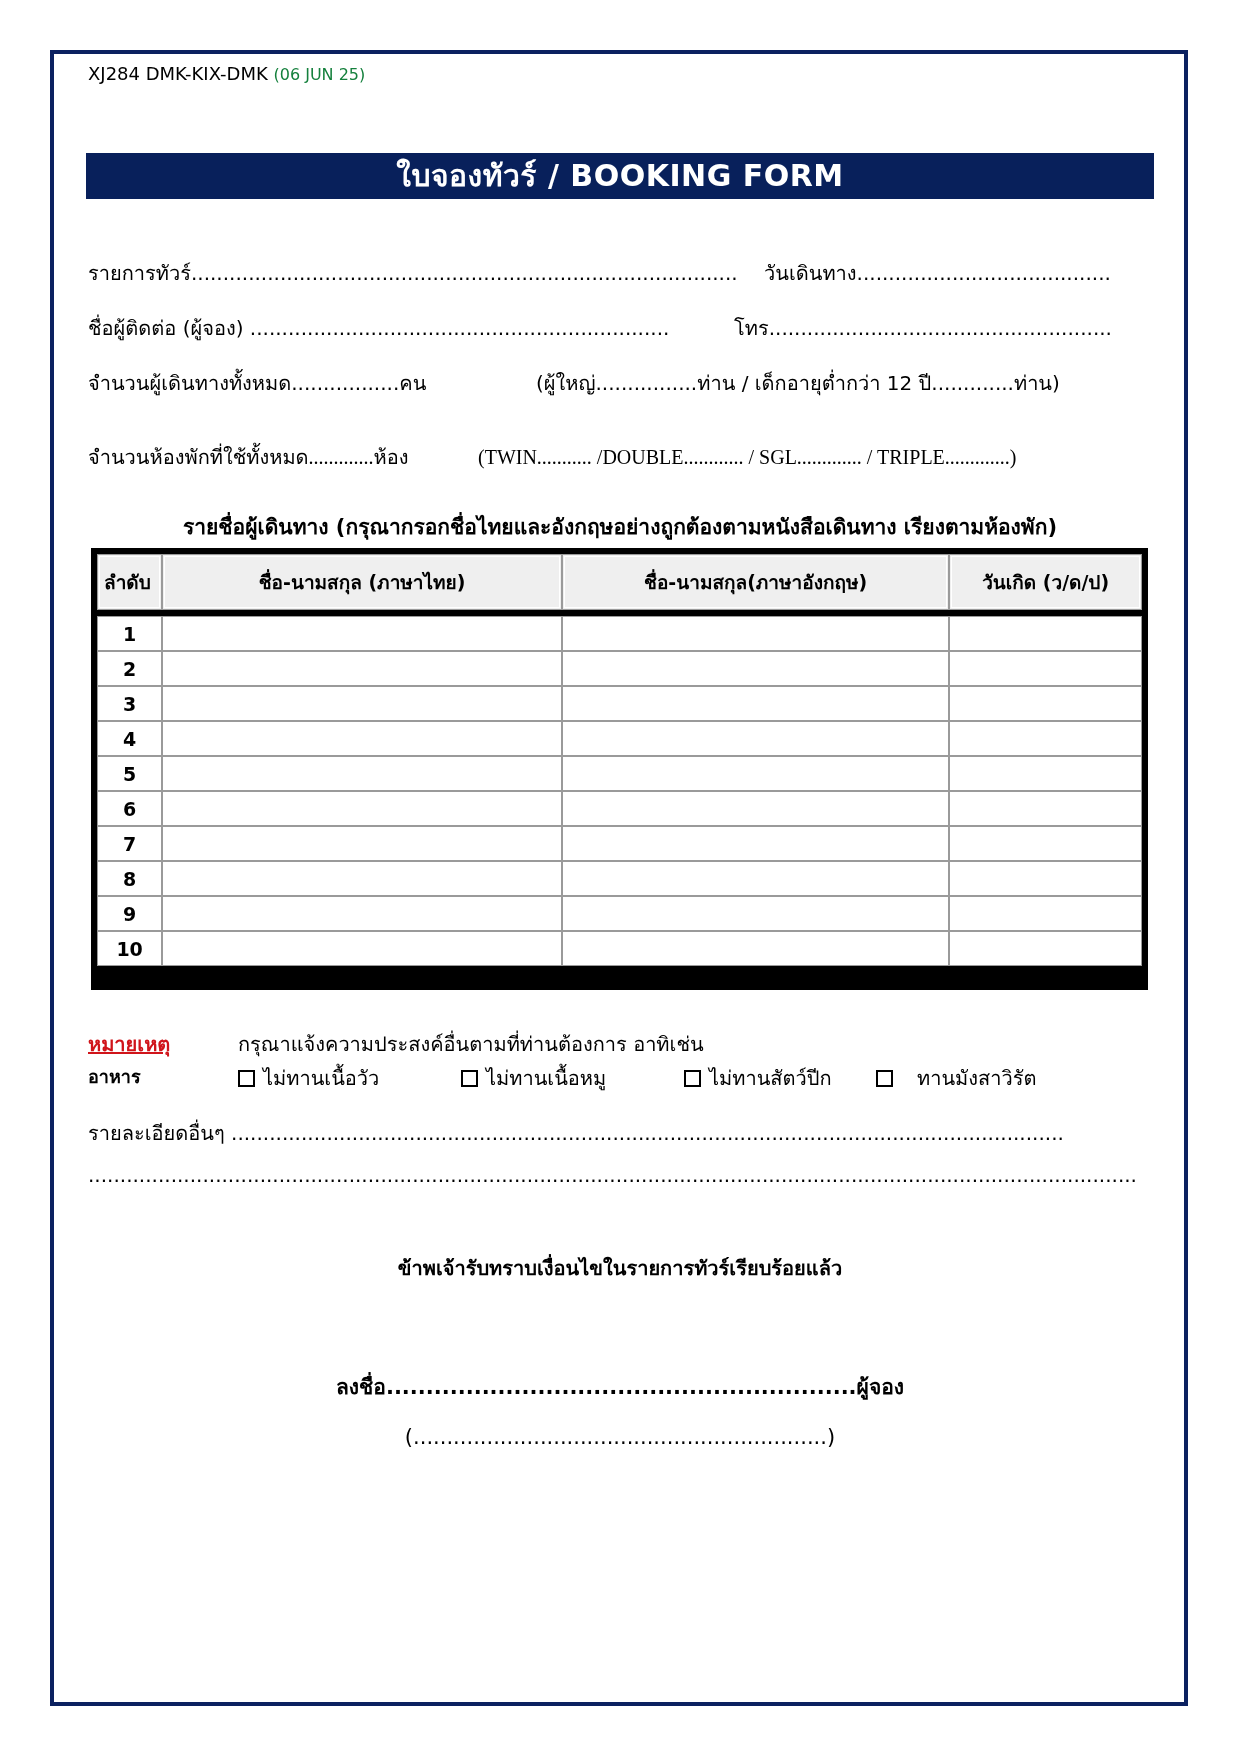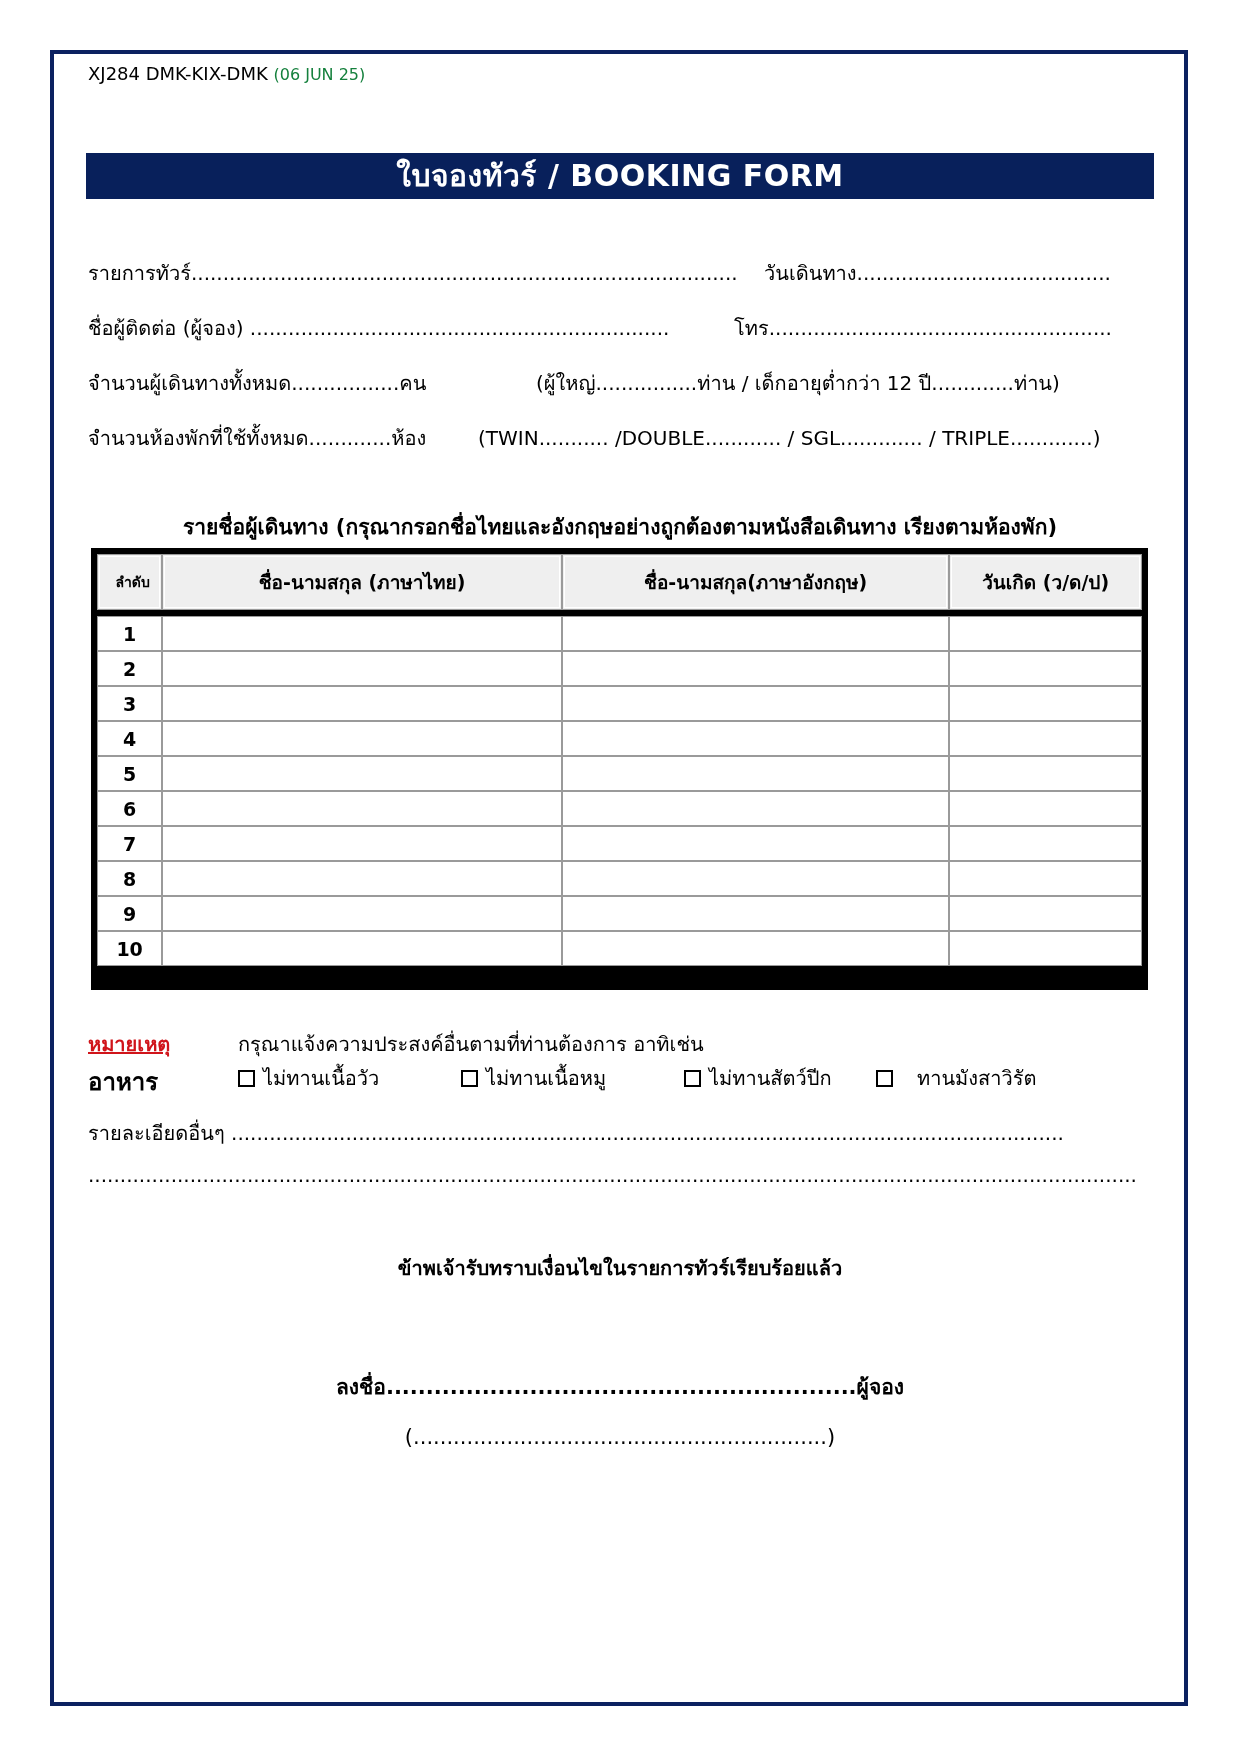--- a/index.html
+++ b/index.html
@@ -43,36 +43,36 @@
       border-collapse: separate; border-spacing: 0; background: #000;
     }
     table.pax th, table.pax td {
       border: 1px solid #9a9a9a; outline: 1px solid #ffffff; outline-offset: -3px;
     }
     table.pax th {
       background: #efefef; height: 54px; font-weight: bold; font-size: 19px;
       font-family: "DejaVu Sans", sans-serif; text-align: center; padding: 0;
     }
     table.pax th.no-col {
-      font-size: 14px; text-align: center; padding-left: 6px; line-height: 18px;
+      font-size: 19px; text-align: left; padding-left: 6px; line-height: 18px;
       word-break: break-all; width: 52px;
     }
     table.pax tr.spacer td { height: 6px; background: #000; border: none; outline: none; padding: 0; }
     table.pax td {
       background: #ffffff; height: 33px; padding: 0; font-weight: bold; font-size: 19px;
       text-align: center; font-family: "DejaVu Sans", sans-serif;
     }
     .note-row { position: absolute; left: 88px; top: 1028px; height: 30px; white-space: nowrap; }
     .note-label {
       position: absolute; left: 0; top: 0; font-weight: bold; font-size: 20px;
       color: #d0141a; text-decoration: underline;
     }
     .note-text { position: absolute; left: 150px; top: 0; font-size: 20px; color: #000000; }
     .food-row { position: absolute; left: 88px; top: 1062px; height: 30px; width: 1064px; white-space: nowrap; }
-    .food-label { position: absolute; left: 0; top: 0; font-weight: bold; font-size: 24px; }
+    .food-label { position: absolute; left: 0; top: 0; font-weight: bold; font-size: 18px; }
     .opt { position: absolute; top: 0; font-size: 20px; display: flex; align-items: center; }
     .box {
       display: inline-block; width: 13px; height: 13px; border: 2px solid #000;
       margin-right: 8px; background: #fff;
     }
     .detail-line {
       position: absolute; left: 88px; width: 1064px; font-size: 20px; white-space: nowrap;
       overflow: hidden; height: 30px; line-height: 30px;
     }
     .ack {
@@ -105,21 +105,21 @@
   <span class="seg" style="left:676px;">วันเดินทาง........................................</span>
 </div>
 <div class="field-line" style="top:313px;">
   <span class="seg" style="left:0;">ชื่อผู้ติดต่อ (ผู้จอง) ..................................................................</span>
   <span class="seg" style="left:646px;">โทร......................................................</span>
 </div>
 <div class="field-line" style="top:368px;">
   <span class="seg" style="left:0;">จำนวนผู้เดินทางทั้งหมด.................คน</span>
   <span class="seg" style="left:448px;">(ผู้ใหญ่................ท่าน / เด็กอายุต่ำกว่า 12 ปี.............ท่าน)</span>
 </div>
-<div class="field-line" style="top:423px;">
+<div class="field-line" style="top:442px;font-family:Liberation Serif, serif;">
   <span class="seg" style="left:0;">จำนวนห้องพักที่ใช้ทั้งหมด.............ห้อง</span>
   <span class="seg" style="left:390px;">(TWIN........... /DOUBLE............ / SGL............. / TRIPLE.............)</span>
 </div>
 
 <div class="section-title">รายชื่อผู้เดินทาง (กรุณากรอกชื่อไทยและอังกฤษอย่างถูกต้องตามหนังสือเดินทาง เรียงตามห้องพัก)</div>
 
 <div class="tbl-wrap">
   <table class="pax">
     <thead>
       <tr>

